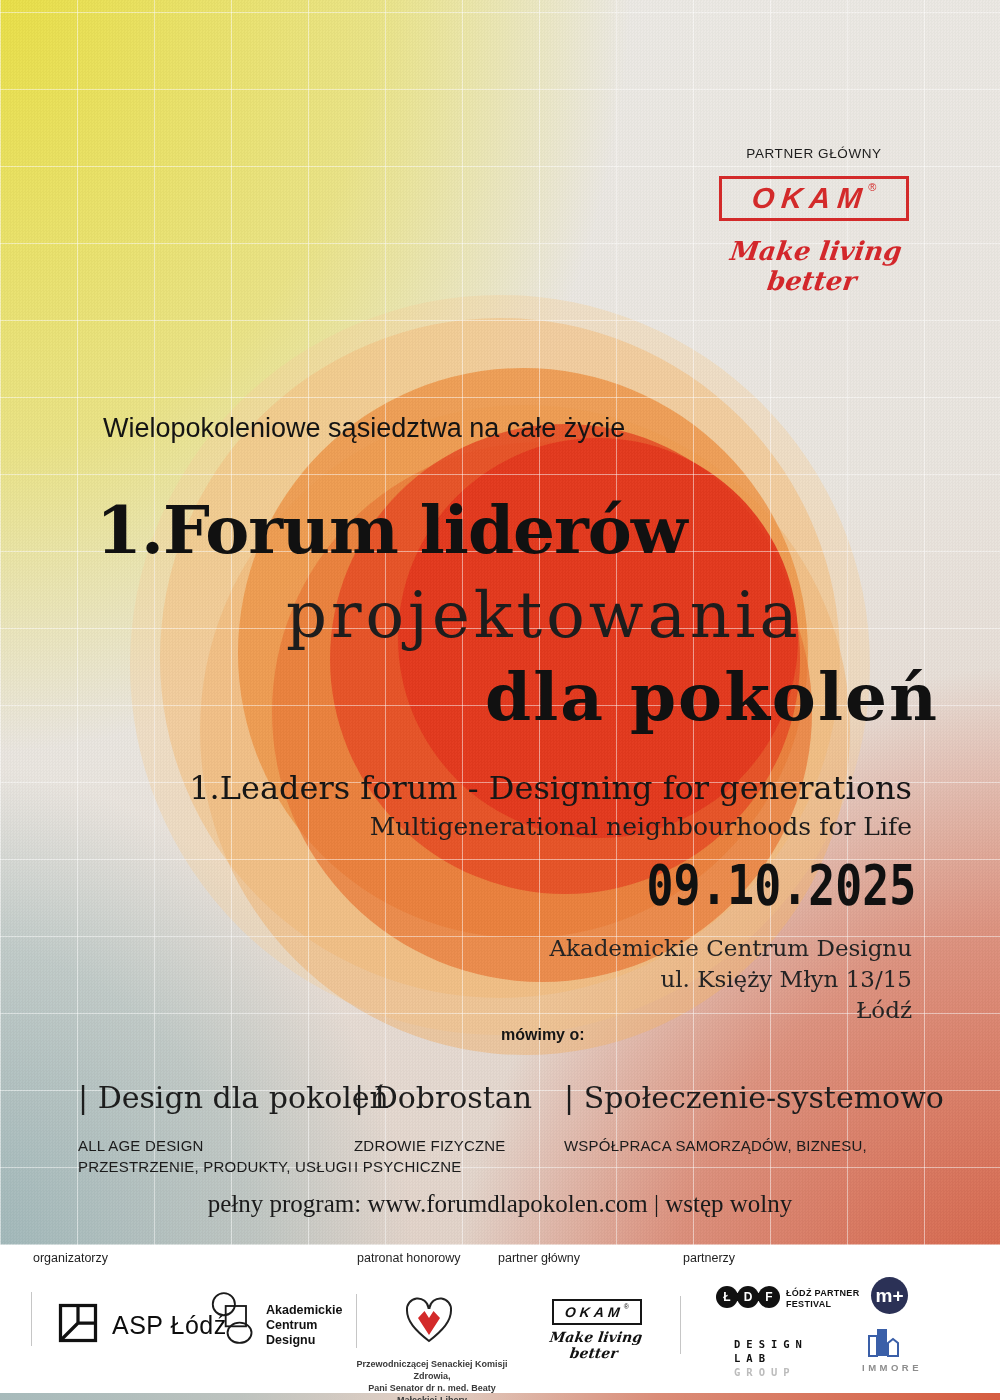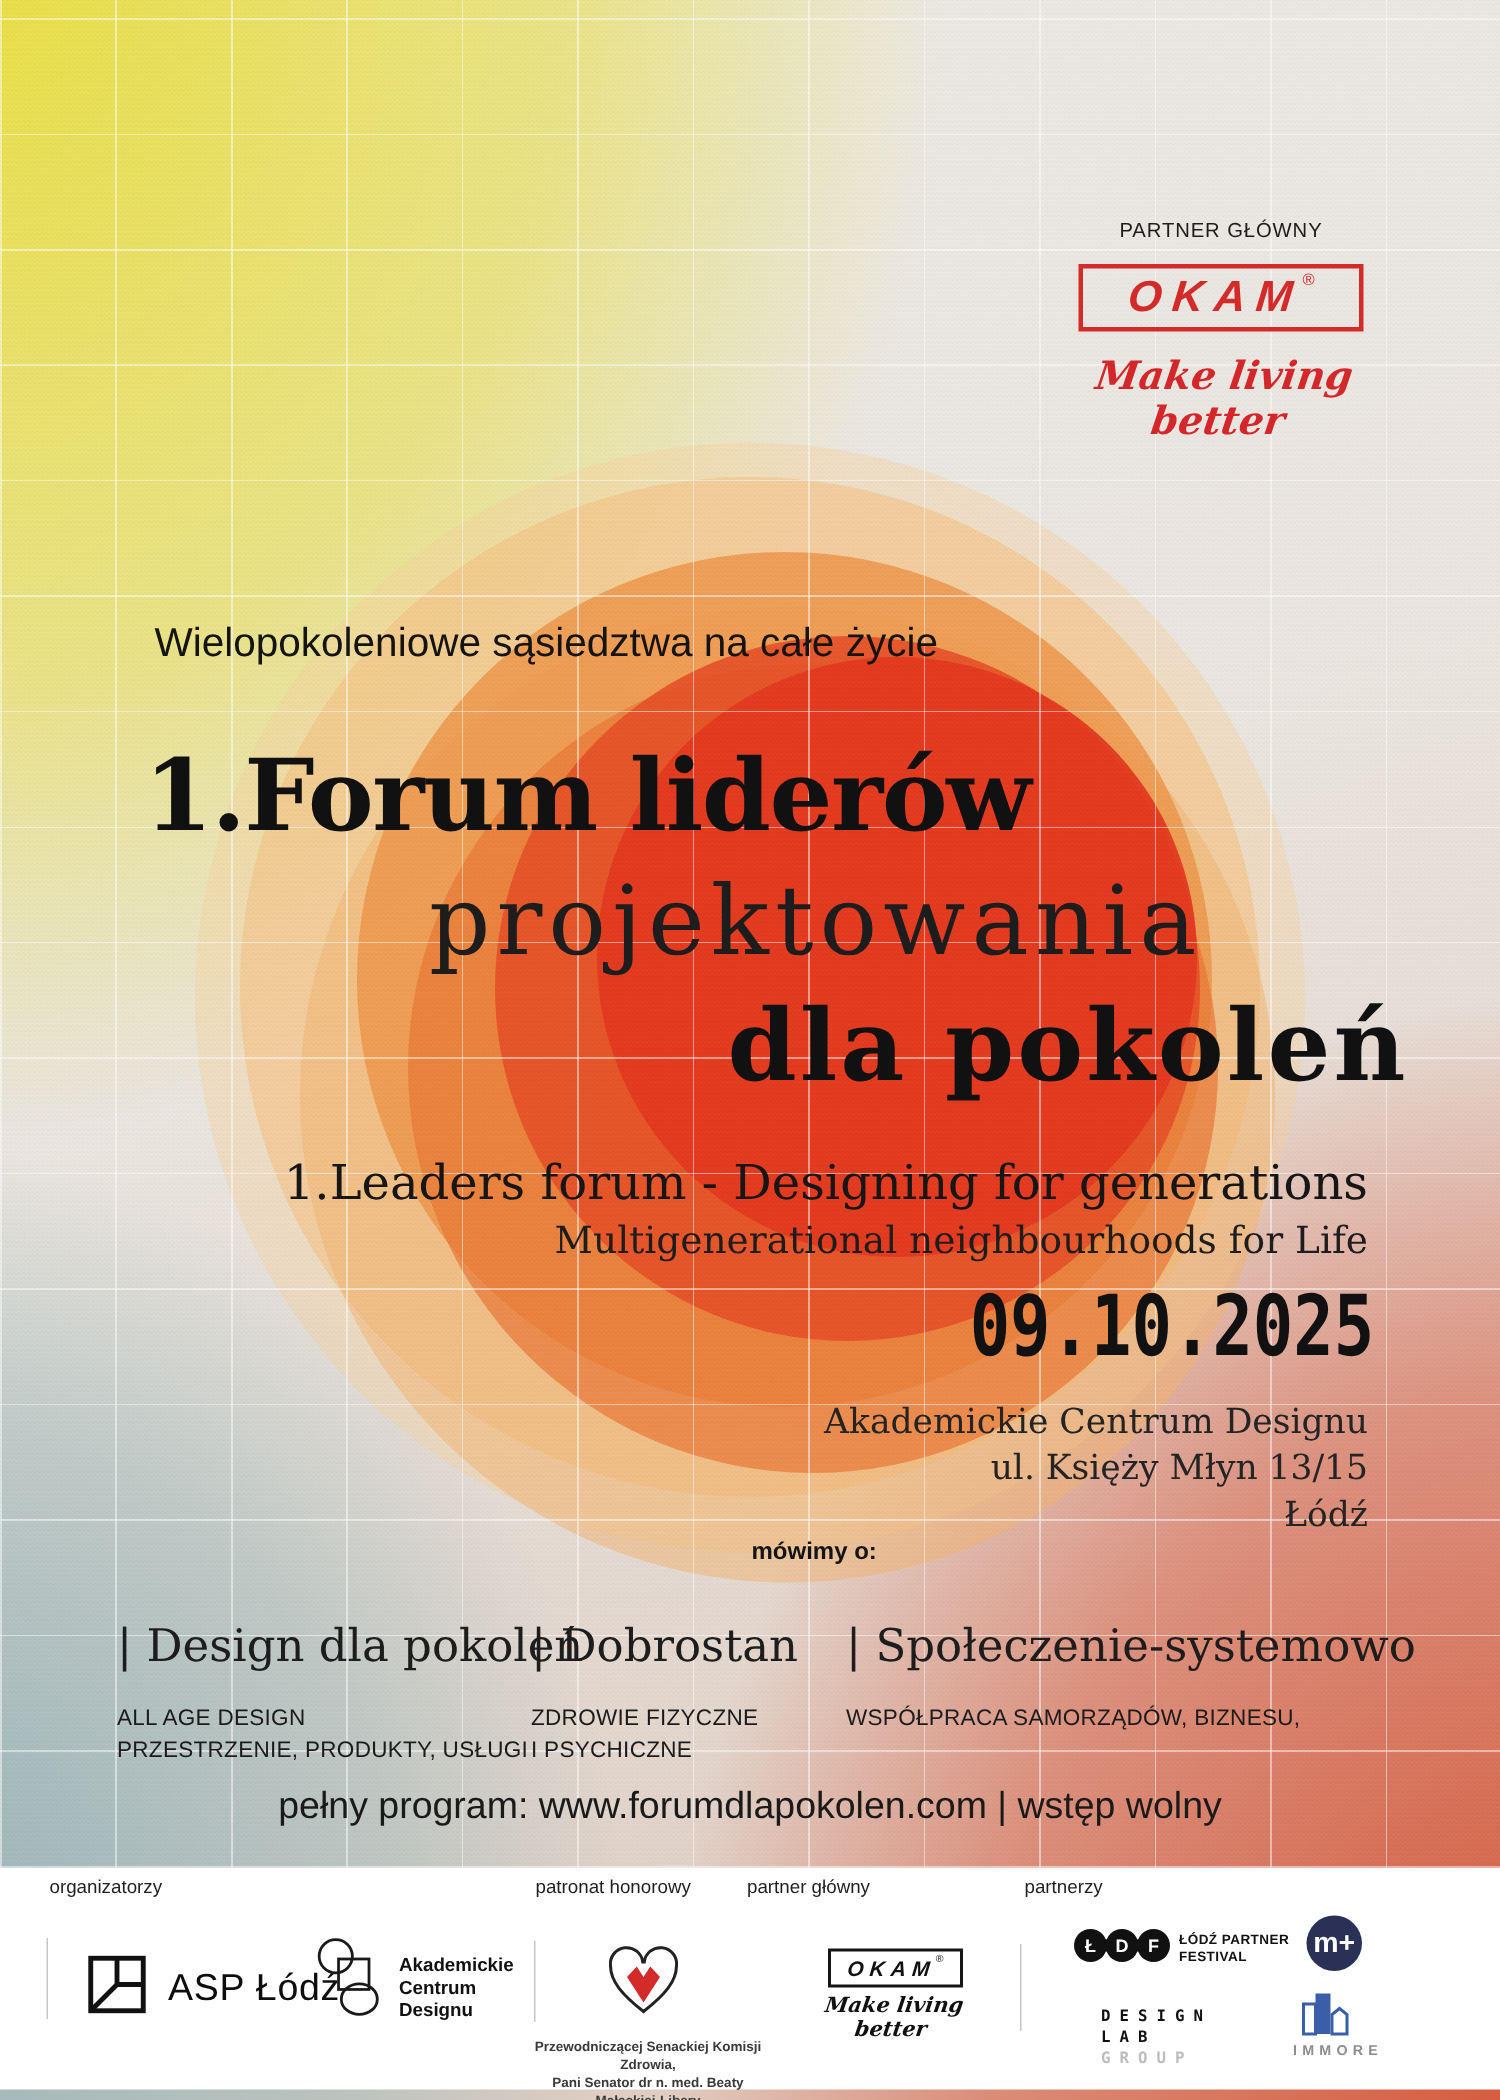--- a/index.html
+++ b/index.html
@@ -50,21 +50,21 @@
     font-size:56px;color:#111;transform:scaleX(0.8);transform-origin:right;}
   .venue{position:absolute;right:88px;top:933px;text-align:right;font-family:"DejaVu Serif",serif;
     font-size:23px;line-height:31px;color:#242424;}
   .topics-intro{position:absolute;left:461px;top:1026px;font-size:16px;font-weight:700;color:#151515;margin-left:40px;}
   
   .topic{position:absolute;top:1080px;}
   .topic-1{left:78px;} .topic-2{left:354px;} .topic-3{left:564px;}
   .topic-title{font-family:"DejaVu Serif",serif;font-size:30px;color:#1d1d1d;}
   .topic-sub{margin-top:20px;font-size:15px;font-weight:500;line-height:21px;letter-spacing:.2px;color:#1b1b1b;}
   .program{position:absolute;left:0;top:1190px;width:1000px;text-align:center;
-    font-family:Liberation Sans, sans-serif;font-size:25px;color:#1a1a1a;}
+    font-family:Liberation Serif, serif;font-size:25px;color:#1a1a1a;}
   
   .footer{position:absolute;left:0;top:1245px;width:1000px;height:148px;background:#ffffff;}
   .f-label{position:absolute;font-size:12.5px;font-weight:500;color:#1f1f1f;top:6px;}
   .fl-org{left:33px;} .fl-hon{left:357px;} .fl-par{left:498px;} .fl-ptn{left:683px;}
   .fdiv{position:absolute;width:1px;background:#c6c6c6;}
   .fd1{left:31px;top:47px;height:54px;} .fd2{left:356px;top:49px;height:54px;} .fd3{left:680px;top:51px;height:58px;}
   .asp-mark{position:absolute;left:58px;top:58px;}
   .asp-text{position:absolute;left:112px;top:66px;font-size:25px;font-weight:500;color:#0d0d0d;letter-spacing:.5px;}
   .acd-mark{position:absolute;left:210px;top:45px;}
   .acd-text{position:absolute;left:266px;top:58px;font-size:12.5px;font-weight:700;line-height:15px;color:#111;}

